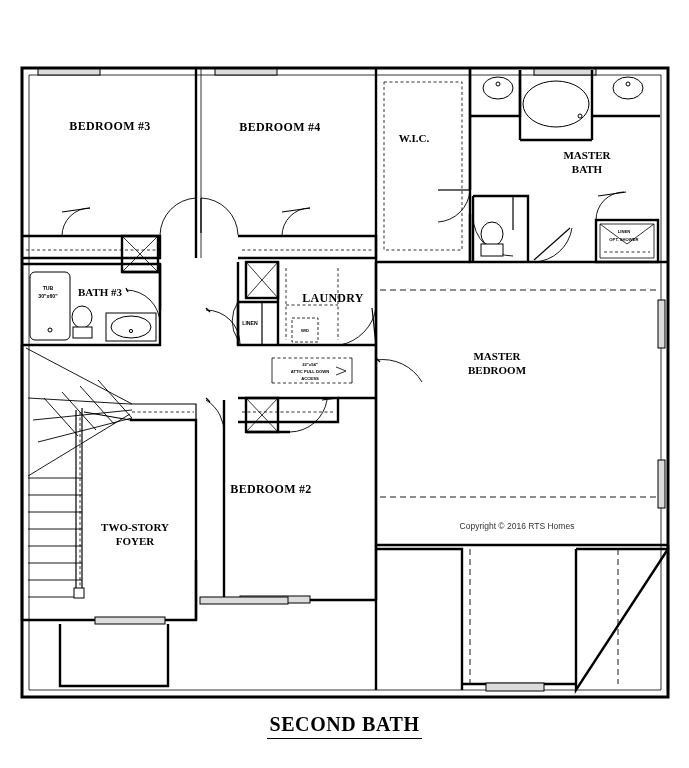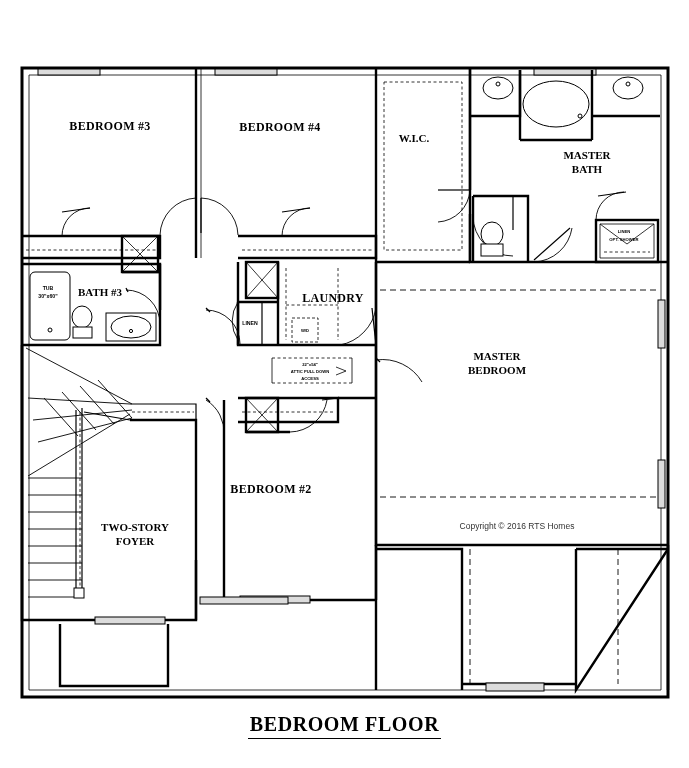--- a/index.html
+++ b/index.html
@@ -296,14 +296,14 @@
     <text class="rmlabel rm-xs" x="310" y="380">ACCESS</text>
     <text class="rmlabel rm-xs" x="305" y="332">W/D</text>
   </g>
 
   <text class="copyright" x="517" y="529">Copyright © 2016 RTS Homes</text>
 
 </svg>
 </div>
 
 <div id="title-block">
-  <span id="title-text">BEDROOM FLOOR</span>
+  <span id="title-text">SECOND BATH</span>
 </div>
 
 </body></html>

